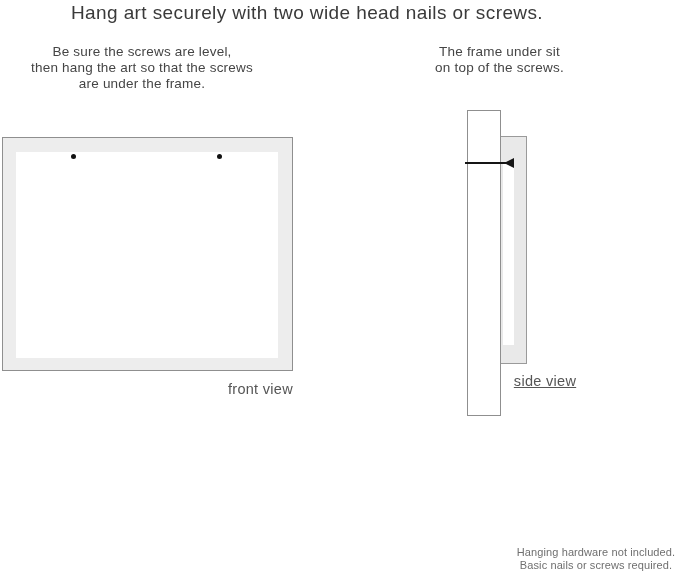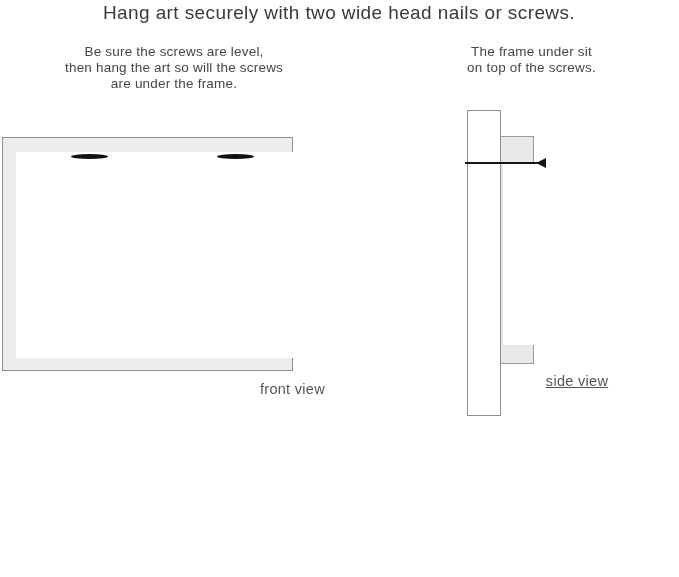--- a/index.html
+++ b/index.html
@@ -4,21 +4,21 @@
 <style>
   html,body{margin:0;padding:0;background:#ffffff;}
   body{font-family:"Liberation Sans","DejaVu Sans",sans-serif;}
   #stage{
     position:relative;
     width:679px;height:577px;
     background:#ffffff;
     overflow:hidden;
     color:#3d3d3d;
   }
-  .abs{position:absolute;padding-left:32px;}
+  .abs{position:absolute;}
   
   .title{
     top:2px;left:0;width:614px;
     text-align:center;
     font-size:19px;font-weight:300;
     letter-spacing:.4px;color:#3a3a3a;
   }
   .instr{
     top:44px;
     text-align:center;
@@ -91,21 +91,21 @@
 </style>
 </head>
 <body>
 
 <div id="stage">
 
   <div class="abs title">Hang art securely with two wide head nails or screws.</div>
 
   <div class="abs instr instr-left">
     <div>Be sure the screws are level,</div>
-    <div>then hang the art so will the screws</div>
+    <div>then hang the art so that the screws</div>
     <div>are under the frame.</div>
   </div>
 
   <div class="abs instr instr-right">
     <div>The frame under sit</div>
     <div>on top of the screws.</div>
   </div>
 
   <div class="abs frame-front">
     <div class="abs frame-front-inner"></div>
@@ -115,14 +115,18 @@
   <div class="abs fig-label label-front">front view</div>
 
   <div class="abs frame-side">
     <div class="abs frame-side-inner"></div>
   </div>
   <div class="abs wall-rect"></div>
   <div class="abs screw-shaft"></div>
   <div class="abs screw-head"></div>
   <div class="abs fig-label label-side">side view</div>
 
+  <div class="abs footnote">
+    <div>Hanging hardware not included.</div>
+    <div>Basic nails or screws required.</div>
+  </div>
 
 </div>
 
 </body></html>

